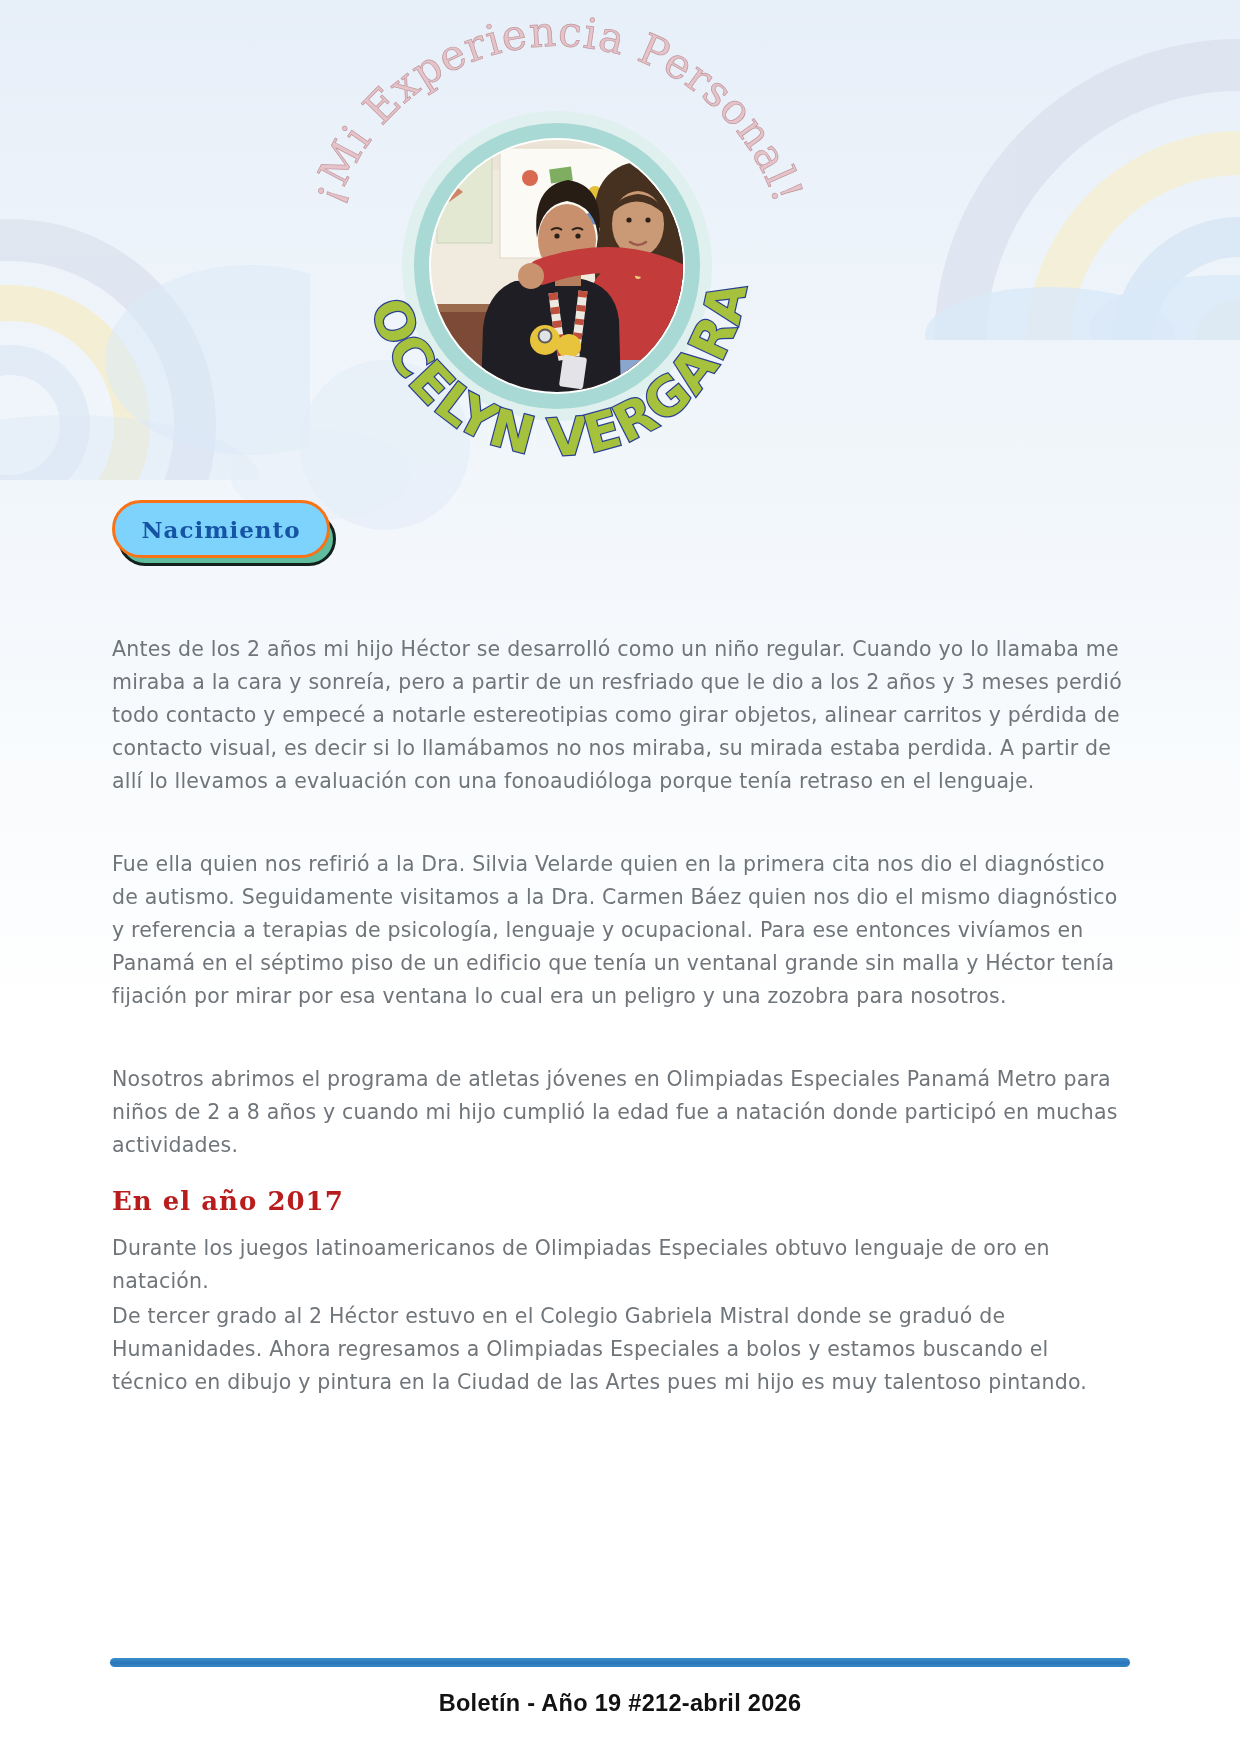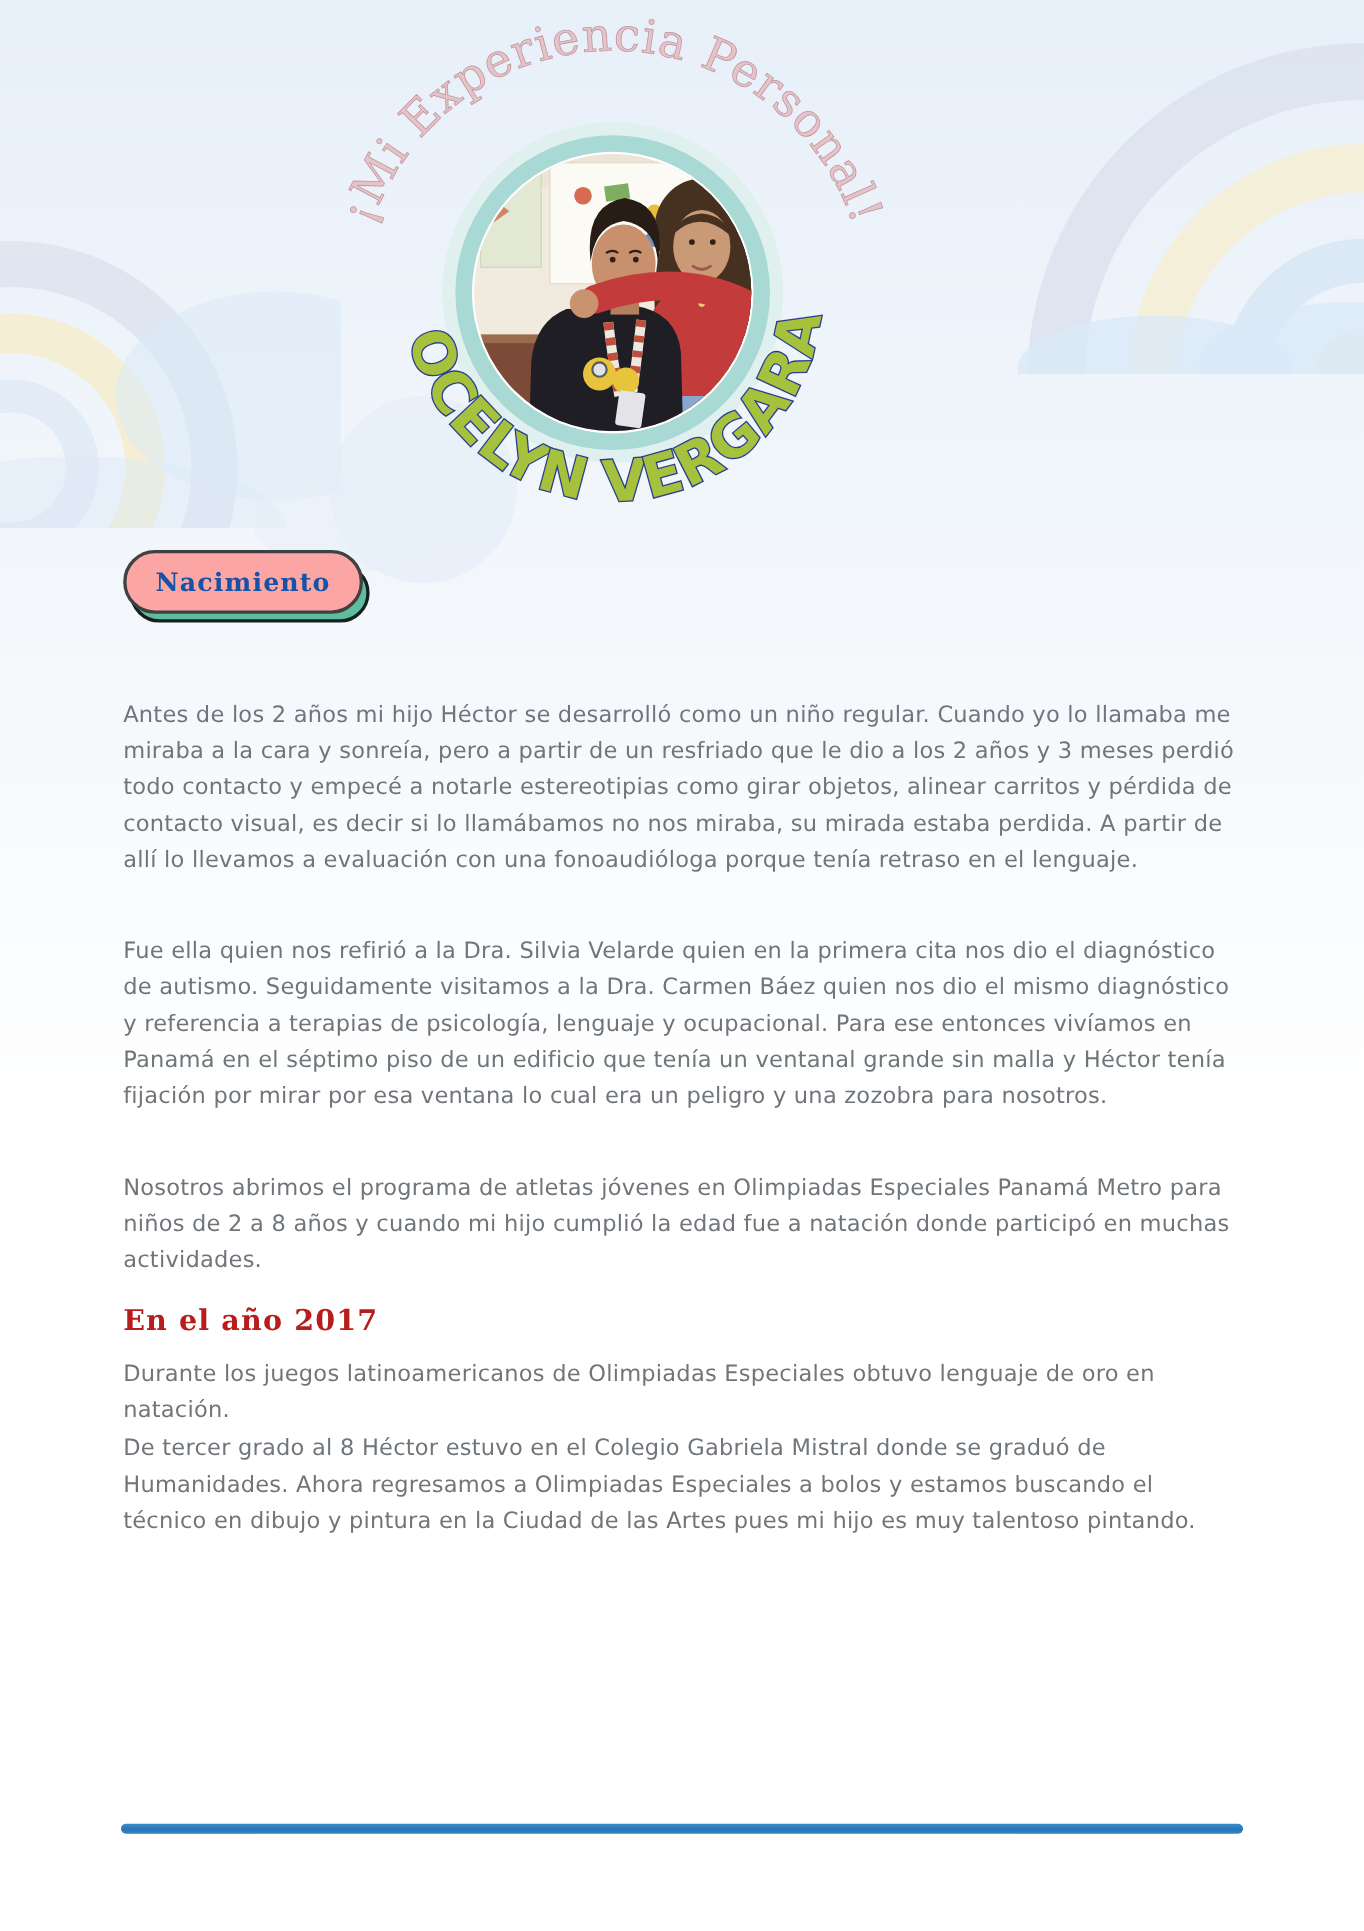--- a/index.html
+++ b/index.html
@@ -16,21 +16,21 @@
   .hero{position:absolute;left:245px;top:8px;width:630px;height:520px;}
   .arc-title-text{font-family:"DejaVu Serif",serif;font-size:42px;letter-spacing:1px;
                   fill:#e5c3c8;stroke:#bf969c;stroke-width:.7px;}
   .arc-name-text{font-family:"DejaVu Sans",sans-serif;font-weight:bold;font-size:52px;
                  letter-spacing:1px;fill:#a6c13c;stroke:#2a3f92;stroke-width:2.4px;paint-order:stroke;}
 
   
   .badge{position:absolute;left:112px;top:500px;width:218px;height:58px;}
   .badge-back{position:absolute;left:6px;top:12px;right:-6px;bottom:-8px;
               background:#5fbc9e;border:3px solid #13201c;border-radius:30px;}
-  .badge-front{position:absolute;inset:0;background:#fca5a5;border:3px solid #404040;
+  .badge-front{position:absolute;inset:0;background:#7dd3fc;border:3px solid #f97316;
                border-radius:30px;display:flex;align-items:center;justify-content:center;}
   .badge-label{font-family:"DejaVu Serif",serif;font-weight:bold;font-size:23px;
                letter-spacing:1px;color:#1553a4;}
 
   
   .article{position:absolute;left:112px;top:585px;width:1018px;color:#70757a;
            font-size:20.5px;line-height:33px;letter-spacing:.2px;margin-top:48px;}
   .article p{margin:0 0 50px 0;}
   .article p.tight{margin-bottom:2px;}
   .h2017{font-family:"DejaVu Serif",serif;font-weight:bold;color:#b91c1c;
@@ -157,18 +157,19 @@
       <span class="badge-label">Nacimiento</span>
     </div>
   </div>
 
   <div class="article">
     <p>Antes de los 2 años mi hijo Héctor se desarrolló como un niño regular. Cuando yo lo llamaba me miraba a la cara y sonreía, pero a partir de un resfriado que le dio a los 2 años y 3 meses perdió todo contacto y empecé a notarle estereotipias como girar objetos, alinear carritos y pérdida de contacto visual, es decir si lo llamábamos no nos miraba, su mirada estaba perdida. A partir de allí lo llevamos a evaluación con una fonoaudióloga porque tenía retraso en el lenguaje.</p>
     <p>Fue ella quien nos refirió a la Dra. Silvia Velarde quien en la primera cita nos dio el diagnóstico de autismo. Seguidamente visitamos a la Dra. Carmen Báez quien nos dio el mismo diagnóstico y referencia a terapias de psicología, lenguaje y ocupacional. Para ese entonces vivíamos en Panamá en el séptimo piso de un edificio que tenía un ventanal grande sin malla y Héctor tenía fijación por mirar por esa ventana lo cual era un peligro y una zozobra para nosotros.</p>
     <p>Nosotros abrimos el programa de atletas jóvenes en Olimpiadas Especiales Panamá Metro para niños de 2 a 8 años y cuando mi hijo cumplió la edad fue a natación donde participó en muchas actividades.</p>
     <div class="h2017">En el año 2017</div>
     <p class="tight">Durante los juegos latinoamericanos de Olimpiadas Especiales obtuvo lenguaje de oro en natación.</p>
-    <p>De tercer grado al 8 Héctor estuvo en el Colegio Gabriela Mistral donde se graduó de Humanidades. Ahora regresamos a Olimpiadas Especiales a bolos y estamos buscando el técnico en dibujo y pintura en la Ciudad de las Artes pues mi hijo es muy talentoso pintando.</p>
+    <p>De tercer grado al 2 Héctor estuvo en el Colegio Gabriela Mistral donde se graduó de Humanidades. Ahora regresamos a Olimpiadas Especiales a bolos y estamos buscando el técnico en dibujo y pintura en la Ciudad de las Artes pues mi hijo es muy talentoso pintando.</p>
   </div>
 
   <div class="divider"></div>
+  <div class="footer">Boletín - Año 19 #212-abril 2026</div>
 
 </div>
 
 </body></html>

